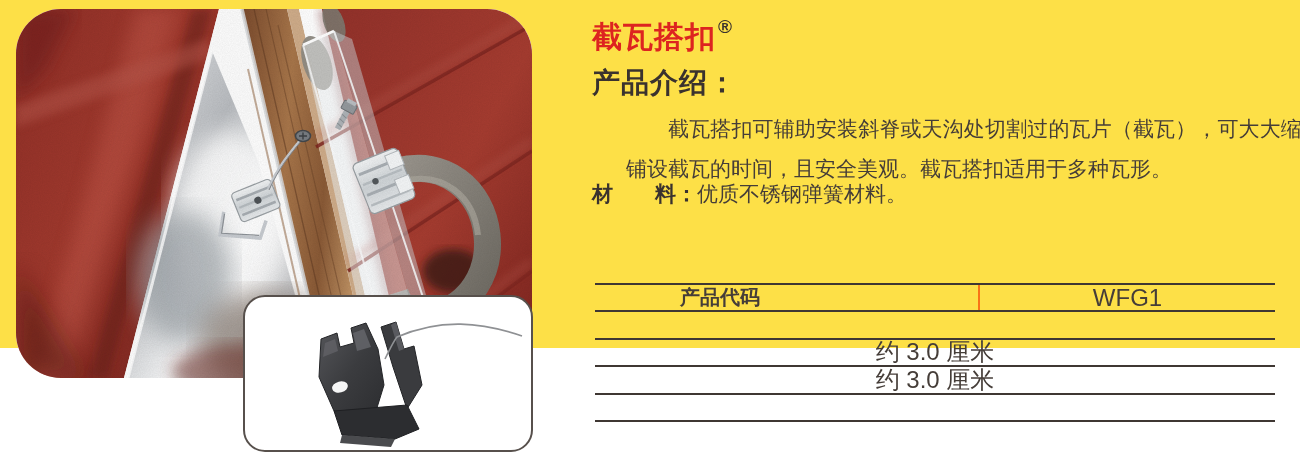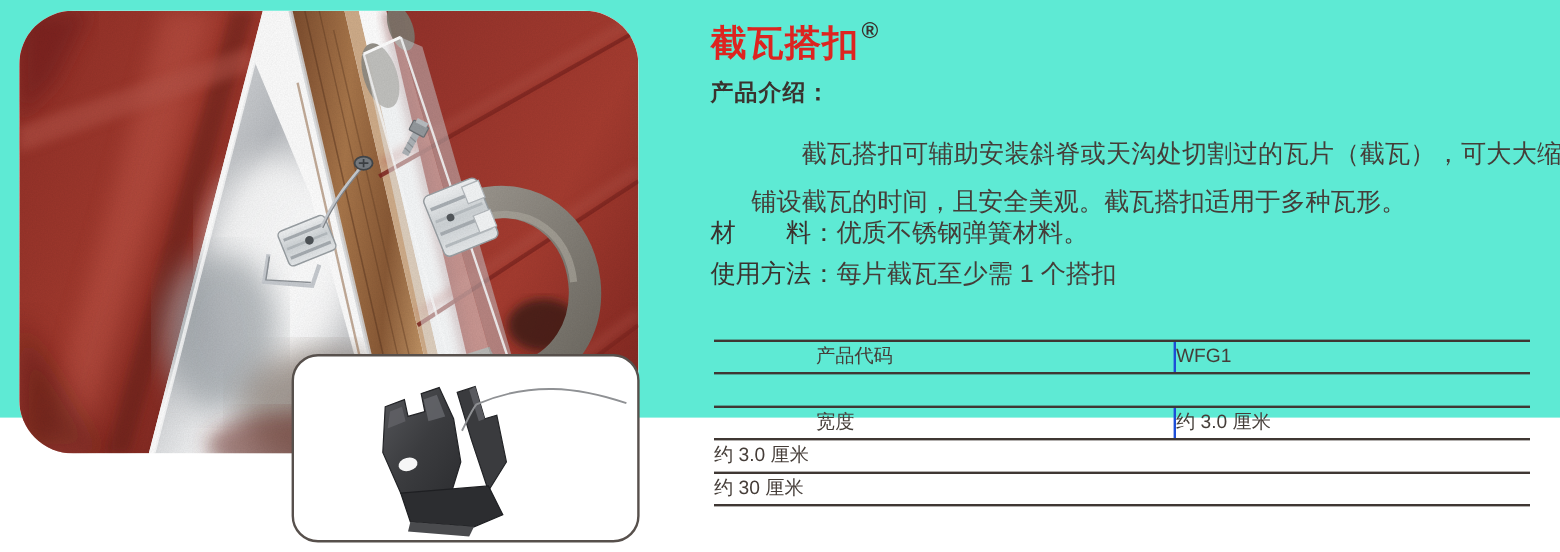--- a/index.html
+++ b/index.html
@@ -3,21 +3,21 @@
 <meta charset="utf-8">
 <style>
   html, body {
     margin: 0; padding: 0;
     width: 1300px; height: 460px;
     background: #ffffff;
     overflow: hidden;
     font-family: "Liberation Sans", "DejaVu Sans", sans-serif;
     -webkit-font-smoothing: antialiased;
   }
-  .page { position: relative; width: 1300px; height: 348px; background: #5eead4; }
+  .page { position: relative; width: 1300px; height: 348px; background: #fde047; }
 
   
   .figure { position: absolute; left: 16px; top: 9px; width: 517px; height: 443px; }
   .photo {
     position: absolute; left: 0; top: 0;
     width: 516px; height: 369px;
     border-radius: 45px; overflow: hidden; background: #fff;
   }
   .photo svg { display: block; }
   .inset {
@@ -35,52 +35,52 @@
   .product-title {
     color: #dd2420; font-size: 30px; font-weight: bold;
     letter-spacing: 1px; line-height: 36px;
   }
   .reg-mark {
     color: #3a322e; font-size: 19px; font-weight: bold;
     vertical-align: 14px; margin-left: 2px; letter-spacing: 0;
   }
   .section-heading {
     position: absolute; left: 592px; top: 64px;
-    color: #3a322e; font-size: 19px; font-weight: bold; letter-spacing: 1px;
+    color: #3a322e; font-size: 28px; font-weight: bold; letter-spacing: 1px;
   }
   .description {
     position: absolute; left: 605px; top: 109px; width: 697px;
     color: #453d38; font-size: 21px; line-height: 40px;
     text-indent: 2em; text-align: justify; margin-left: 21px;
   }
   .info-line { position: absolute; left: 592px; color: #453d38; font-size: 21px; }
-  .info-line .lbl { font-weight: normal; color: #3a322e; }
+  .info-line .lbl { font-weight: bold; color: #3a322e; }
   .info-material { top: 180px; }
   .info-usage { top: 214px; }
 
   
   .spec-table {
     position: absolute; left: 595px; top: 283px; width: 680px;
     border-top: 2px solid #3f3733;
     border-bottom: 2px solid #3f3733;
   }
   .spec-row {
     display: flex; height: 25.4px; align-items: center;
     border-bottom: 2px solid #3f3733;
   }
   .spec-row:last-child { border-bottom: none; }
   .spec-label {
     width: 385px; box-sizing: border-box; padding-left: 85px;
-    border-right: 2px solid #1d4ed8; align-self: stretch;
+    border-right: 2px solid #f97316; align-self: stretch;
     display: flex; align-items: center;
-    color: #453d38; font-size: 16px;
+    color: #453d38; font-size: 20px; font-weight: bold;
   }
   .spec-value {
-    flex: 1; 
-    color: #453d38; font-size: 16px;
+    flex: 1; text-align: center;
+    color: #453d38; font-size: 24px;
   }
 </style>
 </head>
 <body>
 
 <div class="page">
 
   <div class="figure">
 
     <div class="photo">
@@ -268,36 +268,31 @@
   </div>
 
   <div class="section-heading">产品介绍：</div>
 
   <div class="description">截瓦搭扣可辅助安装斜脊或天沟处切割过的瓦片（截瓦），可大大缩短铺设截瓦的时间，且安全美观。截瓦搭扣适用于多种瓦形。</div>
 
   <div class="info-line info-material">
     <span class="lbl">材　　料：</span><span>优质不锈钢弹簧材料。</span>
   </div>
 
-  <div class="info-line info-usage">
-    <span class="lbl">使用方法：</span><span>每片截瓦至少需 1 个搭扣</span>
-  </div>
 
   <div class="spec-table">
     <div class="spec-row">
       <div class="spec-label">产品代码</div>
       <div class="spec-value">WFG1</div>
     </div>
     <div class="spec-row">
     </div>
     <div class="spec-row">
-      <div class="spec-label">宽度</div>
       <div class="spec-value">约 3.0 厘米</div>
     </div>
     <div class="spec-row">
       <div class="spec-value">约 3.0 厘米</div>
     </div>
     <div class="spec-row">
-      <div class="spec-value">约 30 厘米</div>
     </div>
   </div>
 
 </div>
 
 </body></html>

